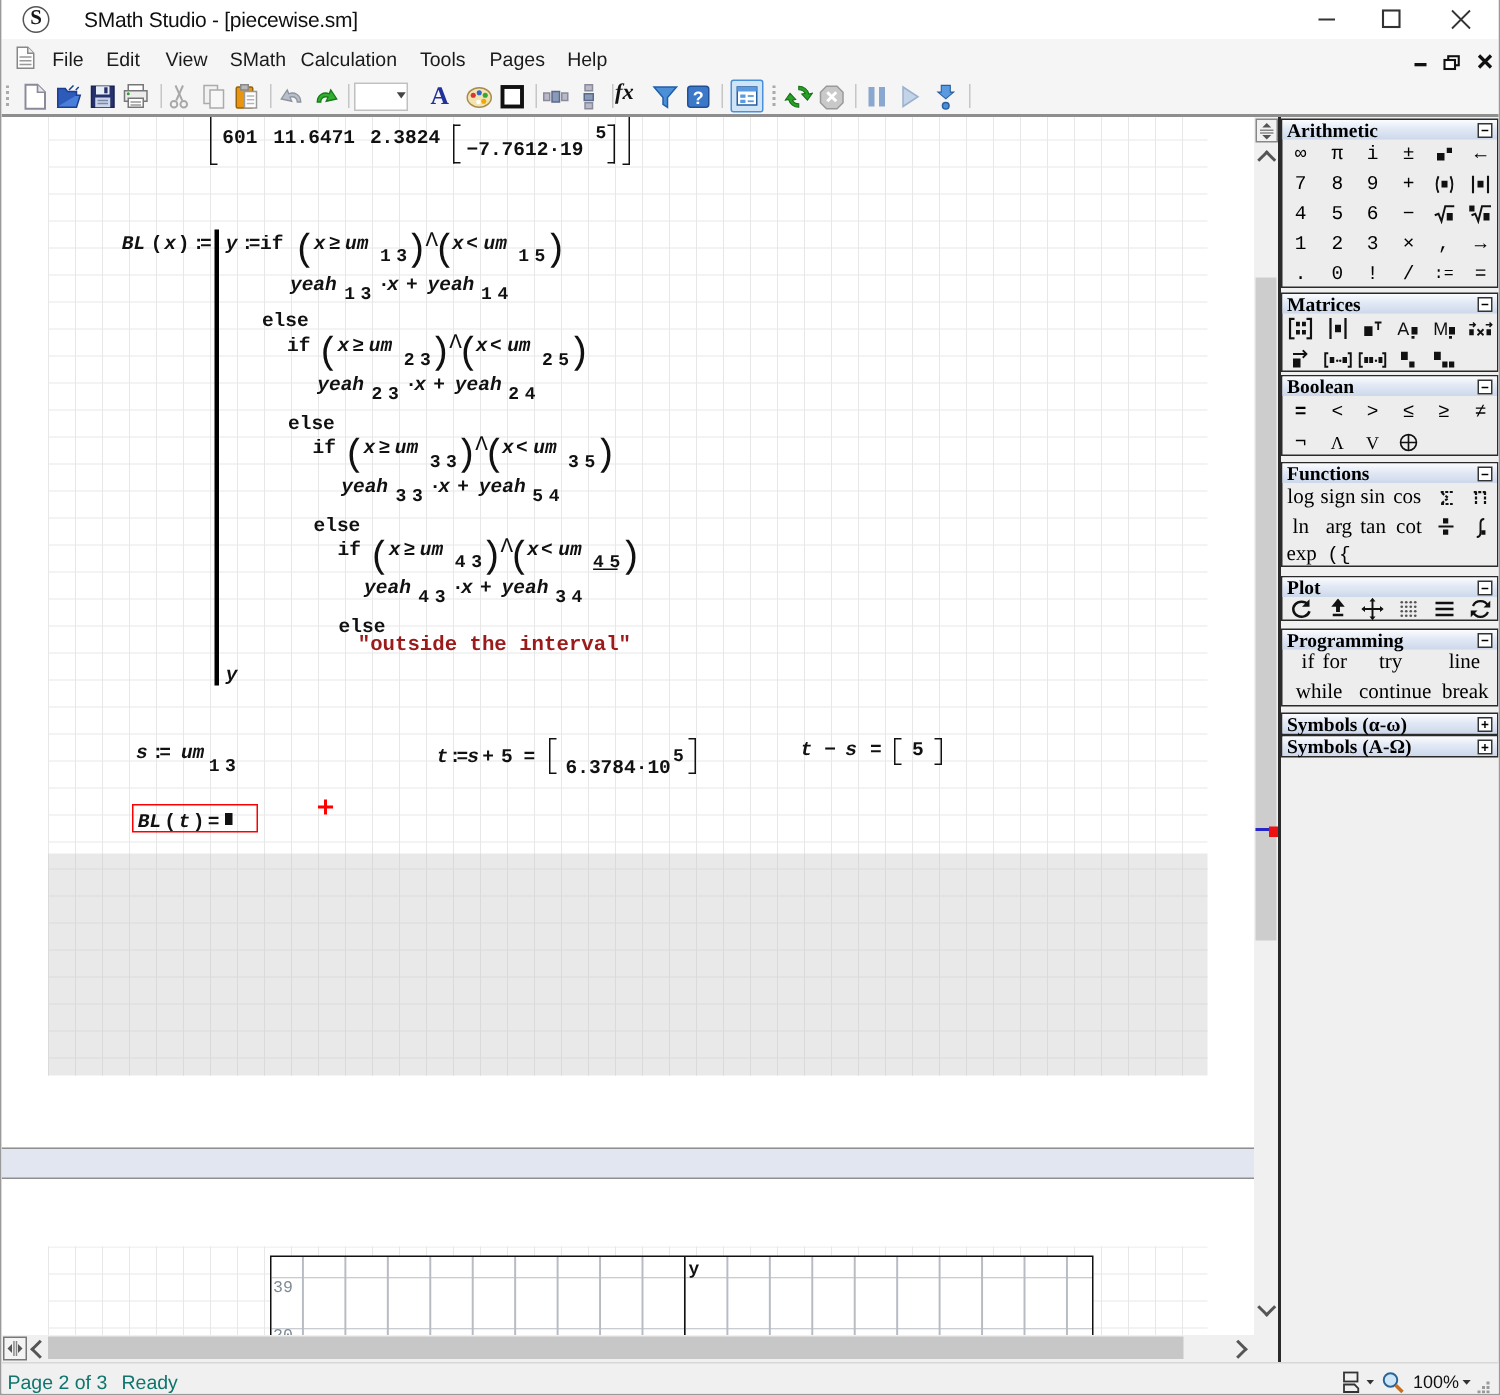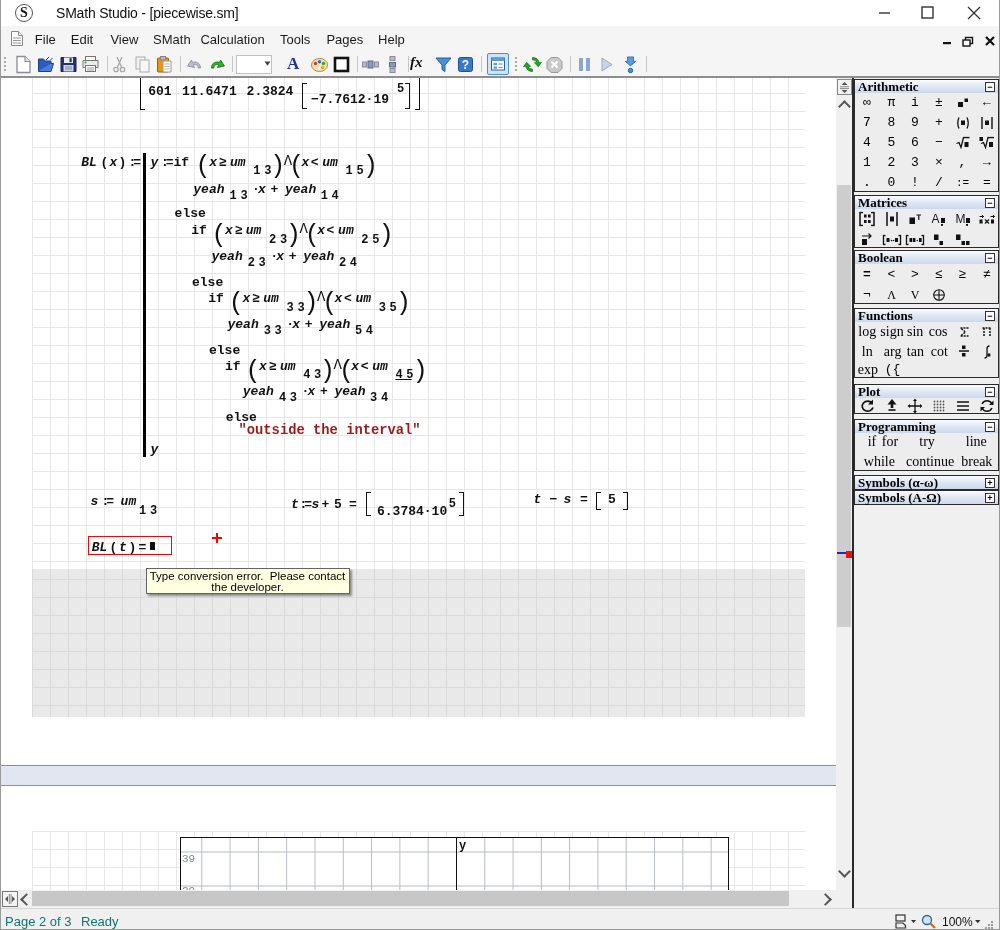--- a/index.html
+++ b/index.html
@@ -218,21 +218,21 @@
       <circle cx="9.5" cy="15.5" r="2.2" fill="#4a90d9" stroke="#2a5f9e"></circle>
     </svg>
   <div class="abs tsep" style="left:645px"></div>
 </div>
 
 <div id="canvas" class="abs">
   <div class="abs gridw" style="left:31px;top:0;width:773px;height:491px;background-position:0px -3px;"></div>
   <div class="abs gridg" style="left:31px;top:491px;width:773px;height:148px;background-position:0px 10px;"></div>
   <div id="band" class="abs"></div>
   <div class="abs gridw" style="left:31px;top:753px;width:773px;height:59px;background-position:0 0;"></div>
-  <div id="mathlayer" class="abs" style="left:0;top:-78px;width:789px;height:890px;text-align:center;">
+  <div id="mathlayer" class="abs" style="left:0;top:-78px;width:789px;height:890px;">
 
     <div class="abs" style="left:138.5px;top:70px;width:4px;height:38.5px;border-left:1.6px solid #111;border-bottom:1.6px solid #111;"></div>
     <div class="m" style="left:147.2px;top:85.0px;">601</div>
     <div class="m" style="left:181.1px;top:85.0px;">11.6471</div>
     <div class="m" style="left:245.6px;top:85.0px;">2.3824</div>
     <div class="bl" style="left:300.5px;top:83px;height:24px;"></div>
     <div class="m" style="left:310px;top:93.3px;">−7.7612·19</div>
     <div class="m sub" style="left:396px;top:83.0px;">5</div>
     <div class="br" style="left:404px;top:83px;height:24px;"></div>
     <div class="abs" style="left:413.5px;top:70px;width:4px;height:38.5px;border-right:1.6px solid #111;border-bottom:1.6px solid #111;"></div>
@@ -363,22 +363,20 @@
     <div class="m mi" style="left:90.8px;top:540.5px;">BL</div>
     <div class="m" style="left:108.5px;top:540.5px;">(</div>
     <div class="m mi" style="left:118px;top:540.5px;">t</div>
     <div class="m" style="left:127.5px;top:540.5px;">)</div>
     <div class="m" style="left:137.5px;top:540.5px;">=</div>
     <div class="abs" style="left:148.5px;top:541.5px;width:5px;height:8.5px;background:#111;"></div>
 
     <div class="abs" style="left:211px;top:537.2px;width:9.6px;height:1.6px;background:#f00;"></div>
     <div class="abs" style="left:215px;top:533.2px;width:1.6px;height:9.6px;background:#f00;"></div>
 
-    <div class="abs" style="left:144.5px;top:567.5px;width:196px;height:20.5px;background:#ffffe1;border:1px solid #646464;box-shadow:2px 2px 2px rgba(0,0,0,0.4);padding:2px 3px;font-size:11.5px;line-height:11.8px;color:#000;">
-      <span style="white-space:pre;">Type conversion error.  Please contact</span><br>the developer.</div>
 
     <div class="abs" style="left:178.5px;top:836.5px;width:547px;height:60px;border:1.5px solid #111;background-color:#fff;
       background-image:linear-gradient(#b7bcc3 1px,transparent 1px),linear-gradient(90deg,#b7bcc3 1px,transparent 1px);
       background-size:28.3px 34px;background-position:20.3px 13.5px;"></div>
     <div class="abs" style="left:454.5px;top:838px;width:1.5px;height:57px;background:#111;"></div>
     <div class="m" style="left:458px;top:840px;font-size:12px;">y</div>
     <div class="m" style="left:181px;top:853px;font-size:11px;color:#7e8astrap94;color:#7e8a94;font-weight:400;">39</div>
     <div class="m" style="left:181px;top:884.5px;font-size:11px;color:#7e8a94;font-weight:400;">20</div>
   </div>
 </div>

